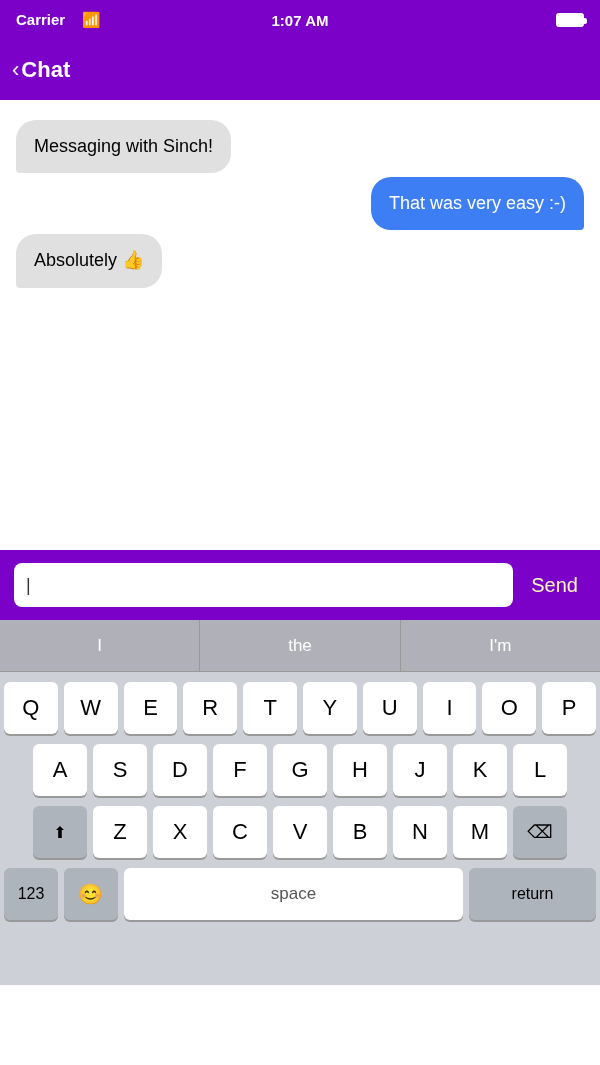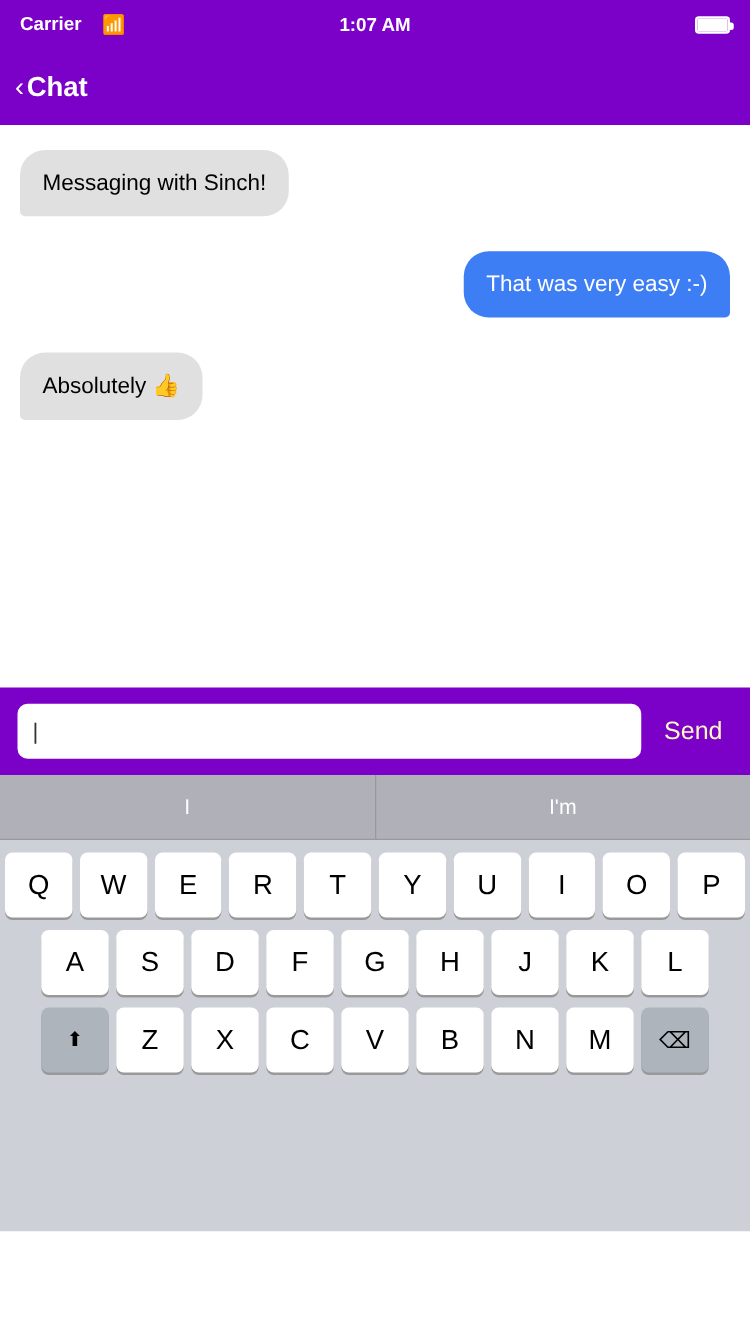--- a/index.html
+++ b/index.html
@@ -50,21 +50,21 @@
     .nav-back-label { font-size: 19px; font-weight: 400; }
     .nav-title { font-size: 22px; font-weight: 600; }
 
     
     .chat-area {
       background: #fff;
       padding: 20px 16px;
       height: 450px;
       display: flex;
       flex-direction: column;
-      gap: 28px;
+      gap: 4px;
     }
 
     
     .bubble-row {
       display: flex;
     }
     .bubble-row.left { justify-content: flex-start; }
     .bubble-row.right { justify-content: flex-end; }
 
     .bubble {
@@ -241,20 +241,21 @@
   </div>
 </div>
 
 <div class="input-toolbar">
   <input class="message-input" type="text" value="|" style="">
   <button class="send-button">Send</button>
 </div>
 
 <div class="predictive-bar">
   <div class="pred-item">I</div>
+  <div class="pred-item">the</div>
   <div class="pred-item">I'm</div>
 </div>
 
 <div class="keyboard">
 
   <div class="key-row">
     <div class="key">Q</div>
     <div class="key">W</div>
     <div class="key">E</div>
     <div class="key">R</div>
@@ -283,13 +284,19 @@
     <div class="key">Z</div>
     <div class="key">X</div>
     <div class="key">C</div>
     <div class="key">V</div>
     <div class="key">B</div>
     <div class="key">N</div>
     <div class="key">M</div>
     <div class="key special delete-key">⌫</div>
   </div>
 
+  <div class="key-row">
+    <div class="key num-key">123</div>
+    <div class="key emoji-key">😊</div>
+    <div class="key space-key">space</div>
+    <div class="key return-key">return</div>
+  </div>
 </div>
 
 </body></html>

